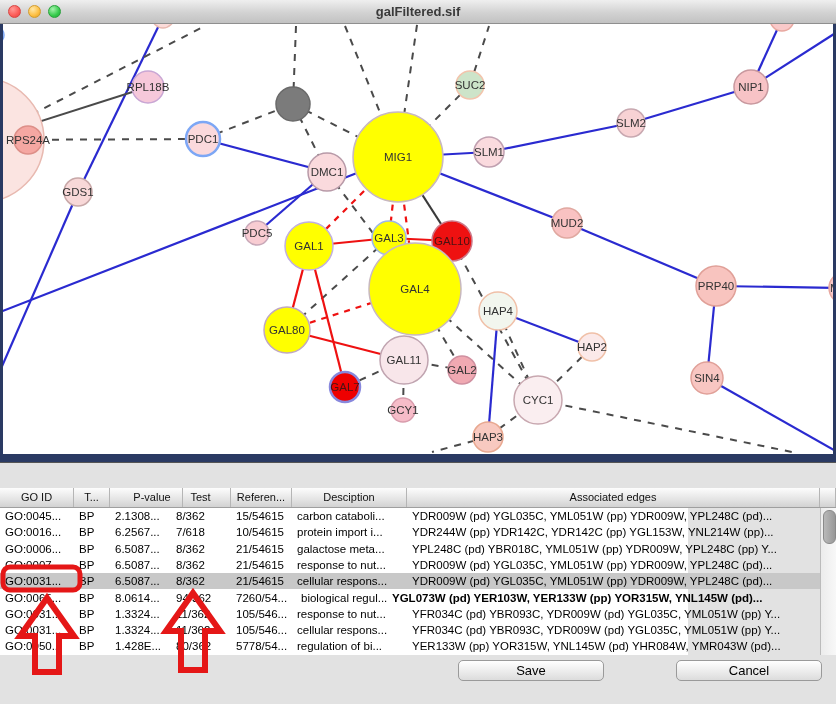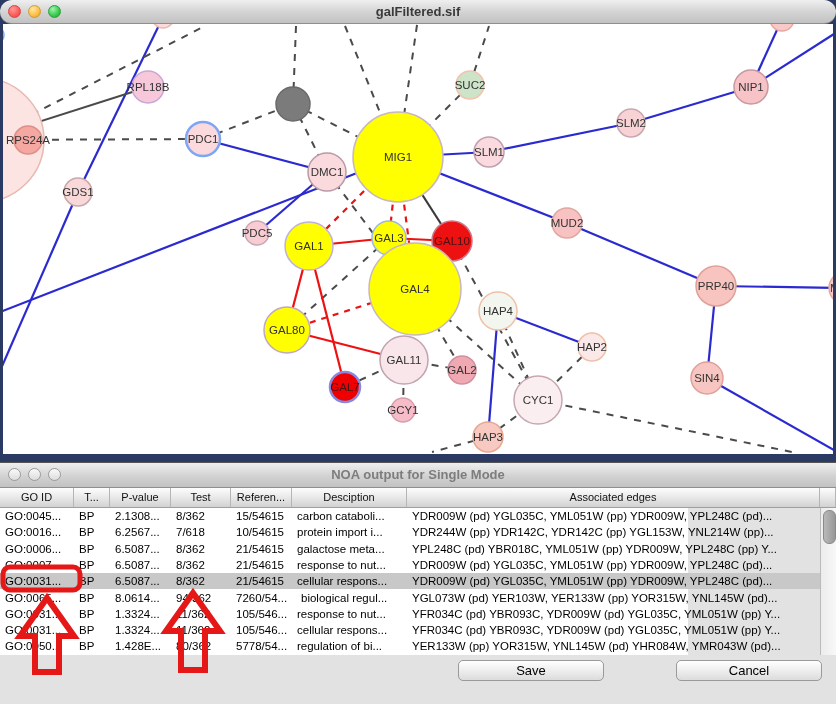--- a/index.html
+++ b/index.html
@@ -45,21 +45,21 @@
     border:1px solid #9a9a9a;font-family:"Liberation Sans",sans-serif;
     font-size:13px;color:#000;text-align:center;padding:0;}
   #annot{position:absolute;left:0;top:0;pointer-events:none;z-index:50;}
 </style>
 </head>
 <body>
 
 <div id="app">
 
   <div>
-    <div class="titlebar" style="top:0;border-radius:12px;">
+    <div class="titlebar" style="top:0;">
       <div class="lights">
         <div class="light red"></div>
         <div class="light yellow"></div>
         <div class="light green"></div>
       </div>
       <div class="title">galFiltered.sif</div>
     </div>
     <svg id="net" width="830" height="430">
         <line x1="160" y1="-7" x2="75" y2="168" stroke="#2a2ad0" stroke-width="2.2"></line>
         <line x1="75" y1="168" x2="-3" y2="347" stroke="#2a2ad0" stroke-width="2.2"></line>
@@ -172,32 +172,24 @@
         <circle cx="485" cy="413" r="15" fill="#f8c9c0" stroke="#e8a890" stroke-width="1.5"></circle>
         <text x="485" y="417" text-anchor="middle" font-size="11.5" fill="#333">HAP3</text>
         <circle cx="713" cy="262" r="20" fill="#f8c4bf" stroke="#e0a098" stroke-width="1.5"></circle>
         <text x="713" y="266" text-anchor="middle" font-size="11.5" fill="#333">PRP40</text>
         <circle cx="704" cy="354" r="16" fill="#f8c6c2" stroke="#e0a098" stroke-width="1.5"></circle>
         <text x="704" y="358" text-anchor="middle" font-size="11.5" fill="#333">SIN4</text>
       </svg>
   </div>
 
   <div id="noa">
-    <div class="titlebar" style="width:836px;">
-      <div class="lights">
-        <div class="light hollow"></div>
-        <div class="light hollow"></div>
-        <div class="light hollow"></div>
-      </div>
-      <div class="title">NOA output for Single Mode</div>
-    </div>
     <div id="thead">
         <div class="hcell" style="left: 0px; width: 74px;">GO ID</div>
         <div class="hcell" style="left: 74px; width: 36px;">T...</div>
-        <div class="hcell" style="left: 110px; width: 61px;">P-value</div>
+        <div class="hcell" style="left: 122px; width: 61px;">P-value</div>
         <div class="hcell" style="left: 171px; width: 60px;">Test</div>
         <div class="hcell" style="left: 231px; width: 61px;">Referen...</div>
         <div class="hcell" style="left: 292px; width: 115px;">Desciption</div>
         <div class="hcell" style="left: 407px; width: 413px;">Associated edges</div>
         <div class="hcell" style="left: 820px; width: 16px;"></div>
       </div>
     <div id="tbody">
         <div class="trow" style="top: 0px;">
           <div class="tcell" style="left: 0px; width: 74px;">GO:0045...</div>
           <div class="tcell" style="left: 74px; width: 36px;">BP</div>
@@ -243,21 +235,21 @@
           <div class="tcell" style="left: 292px; width: 115px;">cellular respons...</div>
           <div class="tcell" style="left: 407px; width: 413px;">YDR009W (pd) YGL035C, YML051W (pp) YDR009W, YPL248C (pd)...</div>
         </div>
         <div class="trow" style="top: 81.5px;">
           <div class="tcell" style="left: 0px; width: 74px;">GO:0065...</div>
           <div class="tcell" style="left: 74px; width: 36px;">BP</div>
           <div class="tcell" style="left: 110px; width: 61px;">8.0614...</div>
           <div class="tcell" style="left: 171px; width: 60px;">94/362</div>
           <div class="tcell" style="left: 231px; width: 61px;">7260/54...</div>
           <div class="tcell" style="left: 296px; width: 115px;">biological regul...</div>
-          <div class="tcell" style="left: 407px; width: 413px;">YGL073W (pd) YER103W, YER133W (pp) YOR315W, YNL145W (pd)...</div>
+          <div class="tcell" style="left: 387px; width: 413px; font-weight: bold;">YGL073W (pd) YER103W, YER133W (pp) YOR315W, YNL145W (pd)...</div>
         </div>
         <div class="trow" style="top: 97.8px;">
           <div class="tcell" style="left: 0px; width: 74px;">GO:0031...</div>
           <div class="tcell" style="left: 74px; width: 36px;">BP</div>
           <div class="tcell" style="left: 110px; width: 61px;">1.3324...</div>
           <div class="tcell" style="left: 171px; width: 60px;">11/362</div>
           <div class="tcell" style="left: 231px; width: 61px;">105/546...</div>
           <div class="tcell" style="left: 292px; width: 115px;">response to nut...</div>
           <div class="tcell" style="left: 407px; width: 413px;">YFR034C (pd) YBR093C, YDR009W (pd) YGL035C, YML051W (pp) Y...</div>
         </div>

